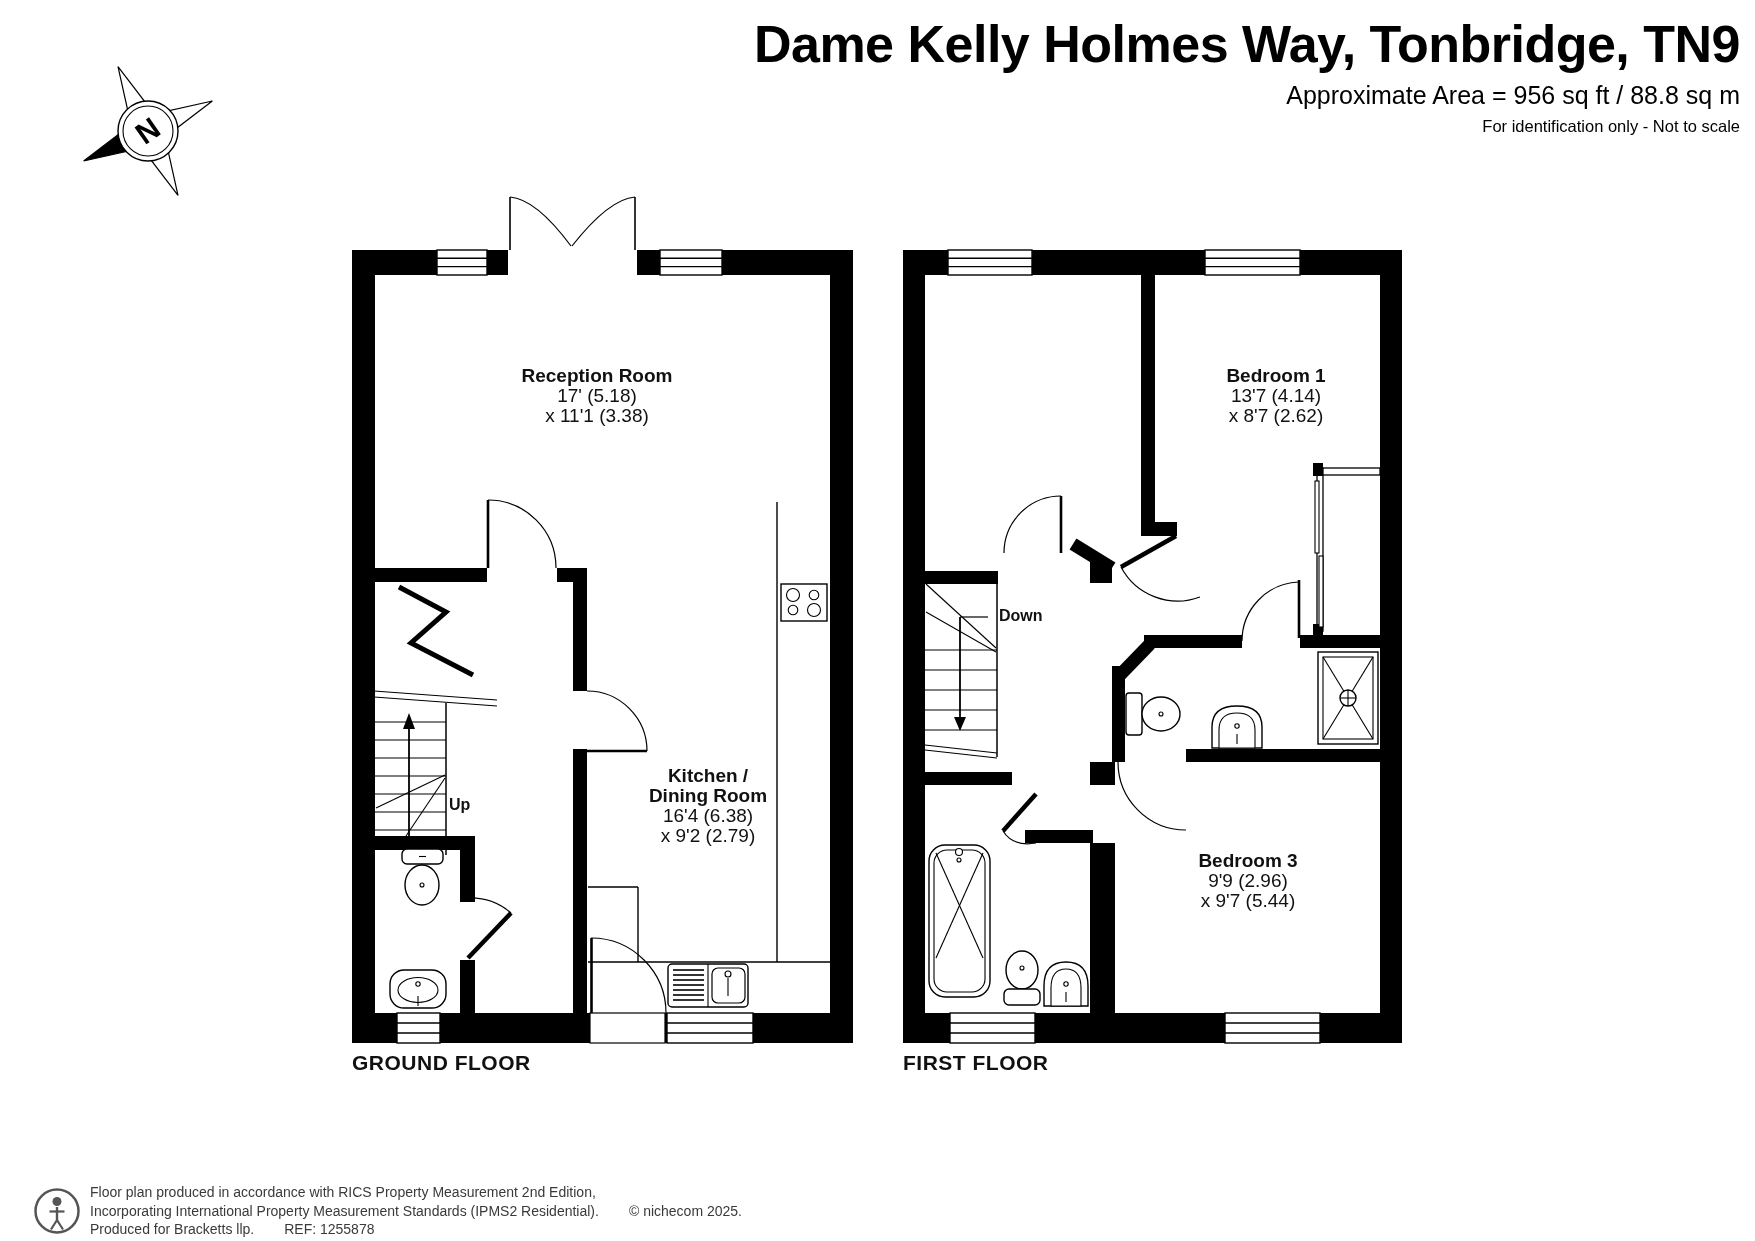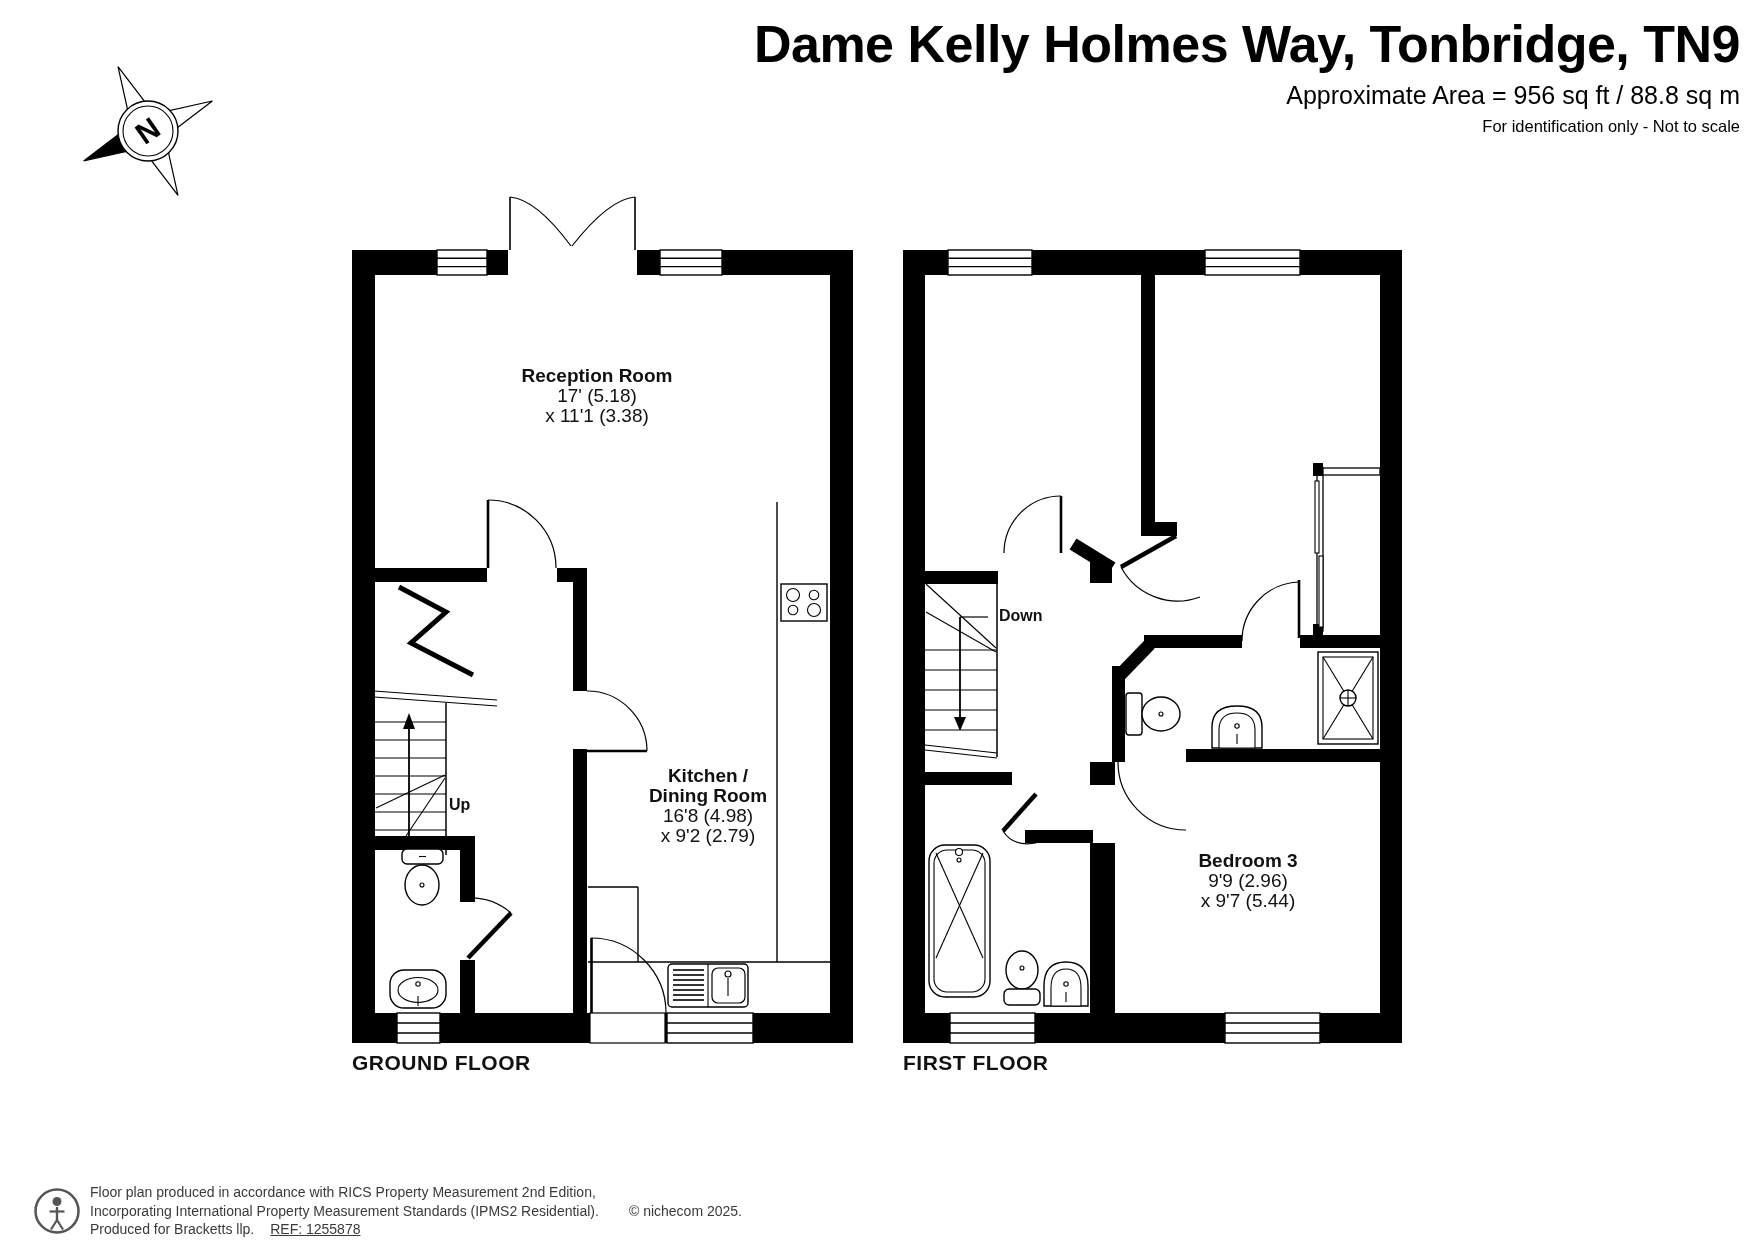--- a/index.html
+++ b/index.html
@@ -9,21 +9,21 @@
   .hdr{position:absolute;top:22px;right:15px;text-align:right;}
   .hdr .title{font-size:52px;font-weight:bold;letter-spacing:-0.5px;line-height:44px;}
   .hdr .area{font-size:25px;margin-top:16px;line-height:26px;}
   .hdr .note{font-size:16.5px;margin-top:9px;line-height:18px;}
   .room-label{position:absolute;width:220px;text-align:center;font-size:19px;line-height:20px;color:#111;}
   .room-label .rn{font-weight:bold;}
   .stair-label{position:absolute;font-size:16px;font-weight:bold;color:#111;text-align:center;}
   .floor-caption{position:absolute;font-size:21px;font-weight:bold;letter-spacing:0.5px;color:#111;}
   .footer{position:absolute;left:90px;top:1183px;font-size:14px;line-height:18.5px;color:#3a3a3a;}
   .footer .cpy{display:inline-block;margin-left:30px;}
-  .footer .ref{display:inline-block;margin-left:16px;text-decoration:underline;}
+  .footer .ref{display:inline-block;margin-left:30px;}
 </style>
 </head>
 <body>
 
 <div id="canvas">
 
 <svg id="plan-svg" width="1755" height="1241" viewBox="0 0 1755 1241">
 
   <g stroke="#000" fill="#fff" stroke-width="1.2">
     <g transform="rotate(-25 148 131)">
@@ -322,22 +322,27 @@
               font-weight:bold;font-size:30px;line-height:40px;transform:rotate(-35deg);">N</div>
 
   <div class="room-label" style="left:487px;top:366px;">
     <div class="rn">Reception Room</div>
     <div>17' (5.18)</div>
     <div>x 11'1 (3.38)</div>
   </div>
   <div class="room-label" style="left:598px;top:766px;">
     <div class="rn">Kitchen /</div>
     <div class="rn">Dining Room</div>
-    <div>16'8 (4.98)</div>
+    <div>16'4 (6.38)</div>
     <div>x 9'2 (2.79)</div>
+  </div>
+  <div class="room-label" style="left:1166px;top:366px;">
+    <div class="rn">Bedroom 1</div>
+    <div>13'7 (4.14)</div>
+    <div>x 8'7 (2.62)</div>
   </div>
   <div class="room-label" style="left:1138px;top:851px;">
     <div class="rn">Bedroom 3</div>
     <div>9'9 (2.96)</div>
     <div>x 9'7 (5.44)</div>
   </div>
 
   <div class="stair-label" style="left:449px;top:796px;">Up</div>
   <div class="stair-label" style="left:999px;top:607px;">Down</div>
 

